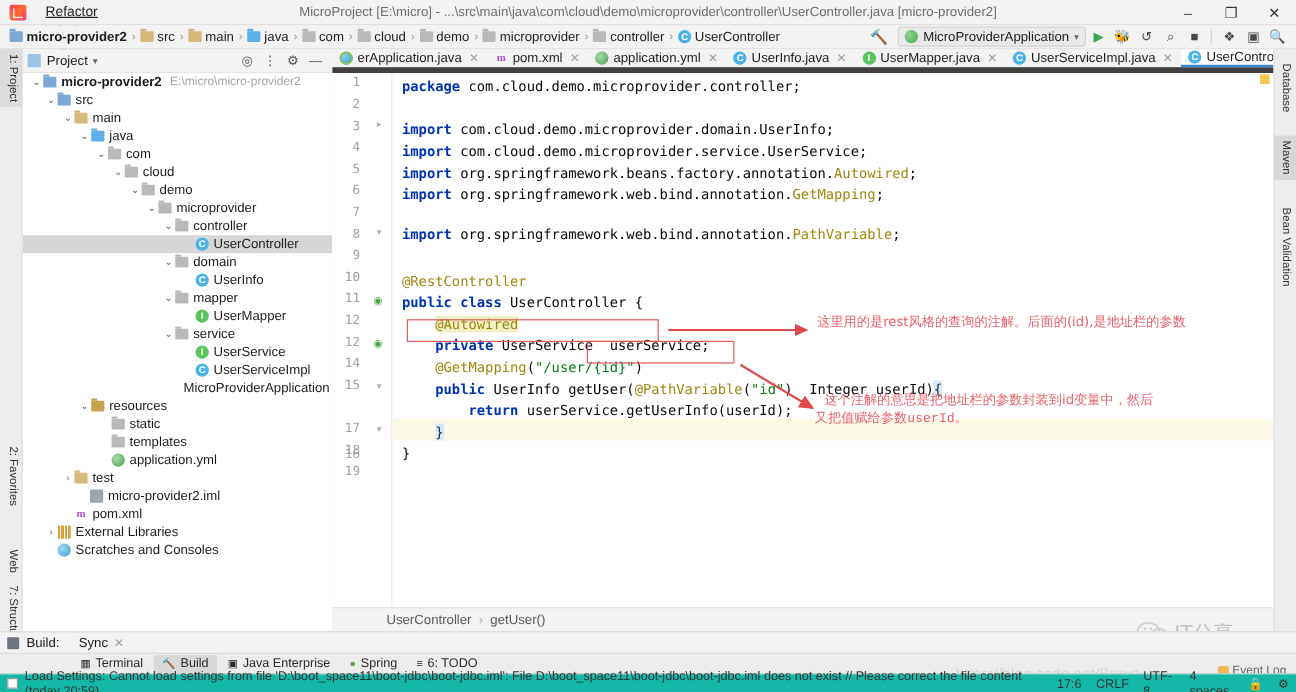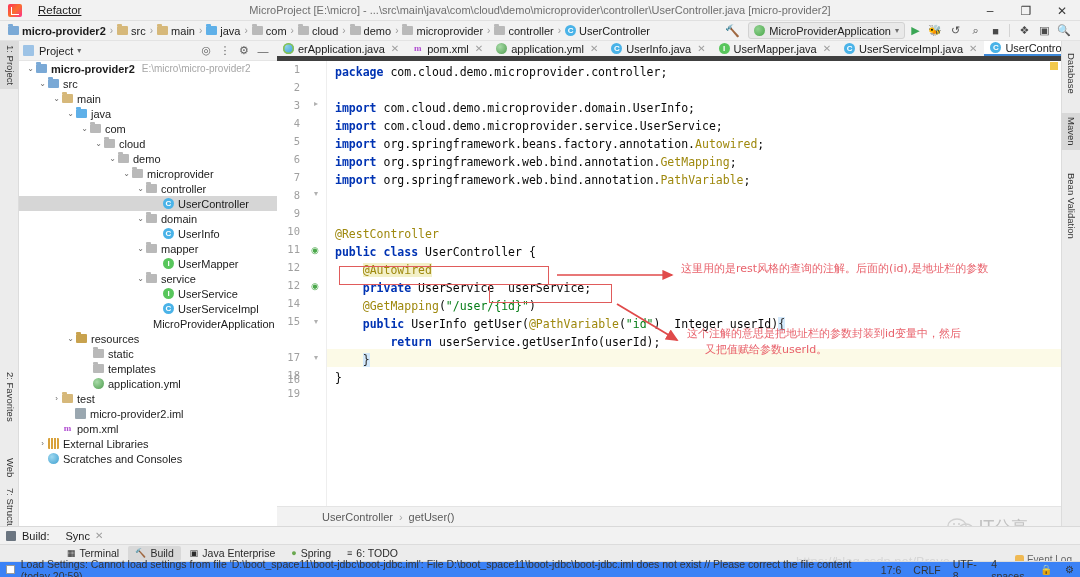--- a/index.html
+++ b/index.html
@@ -245,21 +245,21 @@
   }
   .btab {
     display: flex; align-items: center; gap: 4px; font-size: 10.5px; color: #2b2b2b;
     padding: 1px 7px; height: 15px; white-space: nowrap;
   }
   .btab.sel { background: #d8d8d8; border-radius: 2px; }
 
   
   .statusbar {
     position: absolute; left: 0; top: 561px; width: 1080px; height: 16px;
-    background: #3b82f6; border-top: 1px solid #dcdcdc;
+    background: #14b8a6; border-top: 1px solid #dcdcdc;
     display: flex; align-items: center; padding: 0 6px; font-size: 10.5px; color: #333;
   }
   .sb-chk { width: 9px; height: 9px; border: 1px solid #9a9a9a; background:#fff; margin-right: 6px; }
   .sb-right { margin-left: auto; display: flex; align-items: center; gap: 12px; }
   .sb-lock { font-size: 10px; }
 
   
   .watermark {
     position: absolute; right: 52px; top: 516px; display: flex; align-items: center;
     gap: 4px; opacity: 0.55; pointer-events: none;
@@ -631,21 +631,21 @@
       <div class="fold" style="top:292px;">▾</div>
     </div>
 
     <div class="code">
       <div class="cl" style="top:2px;"><span class="kw">package</span> <span class="txt">com.cloud.demo.microprovider.controller;</span></div>
       <div class="cl" style="top:20px;"></div>
       <div class="cl" style="top:38px;"><span class="kw">import</span> <span class="txt">com.cloud.demo.microprovider.domain.UserInfo;</span></div>
       <div class="cl" style="top:56px;"><span class="kw">import</span> <span class="txt">com.cloud.demo.microprovider.service.UserService;</span></div>
       <div class="cl" style="top:74px;"><span class="kw">import</span> <span class="txt">org.springframework.beans.factory.annotation.</span><span class="ann">Autowired</span><span class="txt">;</span></div>
       <div class="cl" style="top:92px;"><span class="kw">import</span> <span class="txt">org.springframework.web.bind.annotation.</span><span class="ann">GetMapping</span><span class="txt">;</span></div>
-      <div class="cl" style="top:110px;"><span class="kw">import</span> <span class="txt">org.springframework.web.bind.annotation.</span><span class="ann">PathVariable</span><span class="txt">;</span></div>
+      <div class="cl" style="top:125px;"><span class="kw">import</span> <span class="txt">org.springframework.web.bind.annotation.</span><span class="ann">PathVariable</span><span class="txt">;</span></div>
       <div class="cl" style="top:146px;"></div>
       <div class="cl" style="top:164px;"><span class="ann">@RestController</span></div>
       <div class="cl" style="top:182px;"><span class="kw">public class</span> <span class="txt">UserController {</span></div>
       <div class="cl" style="top:200px;"><span class="txt">    </span><span class="ann ann-hl">@Autowired</span></div>
       <div class="cl" style="top:218px;"><span class="txt">    </span><span class="kw">private</span> <span class="txt">UserService  userService;</span></div>
       <div class="cl" style="top:236px;"><span class="txt">    </span><span class="ann">@GetMapping</span><span class="txt">(</span><span class="str">"/user/{id}"</span><span class="txt">)</span></div>
       <div class="cl" style="top:254px;"><span class="txt">    </span><span class="kw">public</span> <span class="txt">UserInfo getUser(</span><span class="ann">@PathVariable</span><span class="txt">(</span><span class="str">"id"</span><span class="txt">)  Integer userId)</span><span class="hl-caret">{</span></div>
       <div class="cl" style="top:272px;"><span class="txt">        </span><span class="kw">return</span> <span class="txt">userService.getUserInfo(userId);</span></div>
       <div class="cl" style="top:290px;"><span class="txt">    </span><span class="hl-caret">}</span></div>
       <div class="cl" style="top:308px;"><span class="txt">}</span></div>
@@ -660,21 +660,21 @@
         <marker id="ah" markerWidth="7" markerHeight="7" refX="6" refY="3.2" orient="auto">
           <path d="M0,0 L7,3.2 L0,6.4 z" fill="#e04a4a"></path>
         </marker>
       </defs>
       <line x1="280" y1="214" x2="395" y2="214" stroke="#e04a4a" stroke-width="1.6" marker-end="url(#ah)"></line>
       <line x1="340" y1="243" x2="400" y2="279" stroke="#e04a4a" stroke-width="1.8" marker-end="url(#ah)"></line>
     </svg>
 
     <div class="cn-note" style="left:404px; top:200px;">这里用的是rest风格的查询的注解。后面的(id),是地址栏的参数</div>
     <div class="cn-note" style="left:410px; top:265px;">这个注解的意思是把地址栏的参数封装到id变量中，然后</div>
-    <div class="cn-note" style="left:428px; top:281px;">又把值赋给参数userId。</div>
+    <div class="cn-note" style="left:402px; top:281px;font-family:Liberation Mono, monospace;">又把值赋给参数userId。</div>
   </div>
 
   <div class="err-marker"></div>
 
   <div class="ed-crumb">
     <span>UserController</span>
     <span style="color:#a8a8a8;">›</span>
     <span>getUser()</span>
   </div>
 

